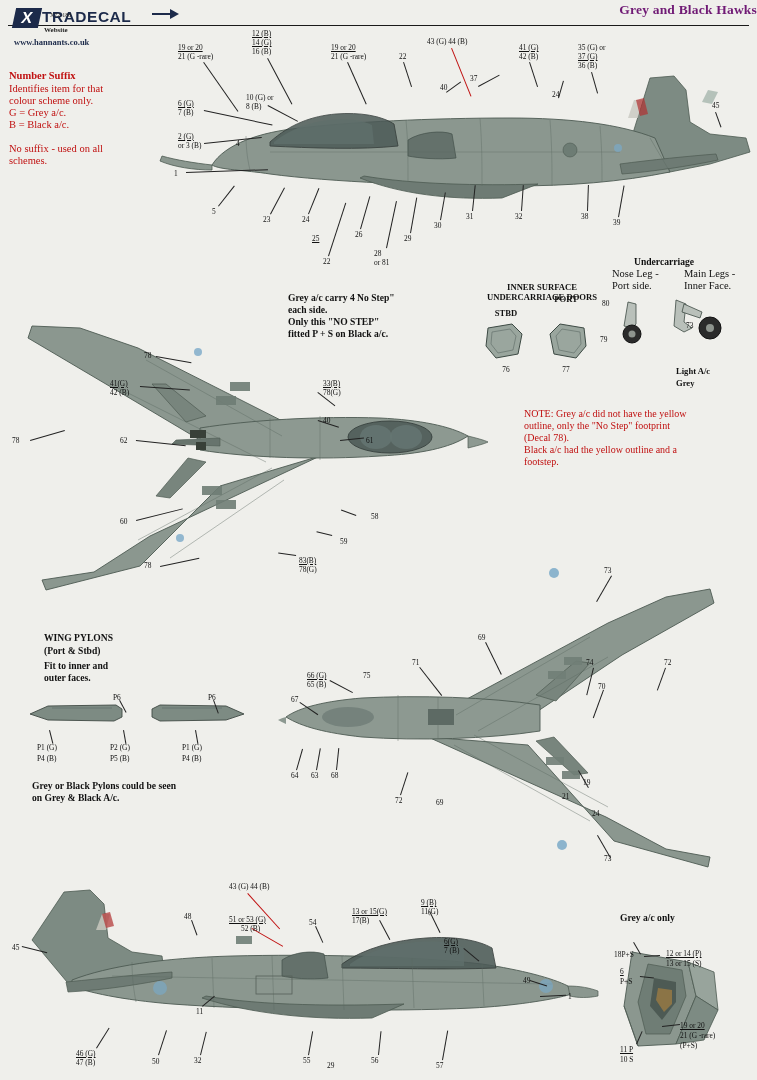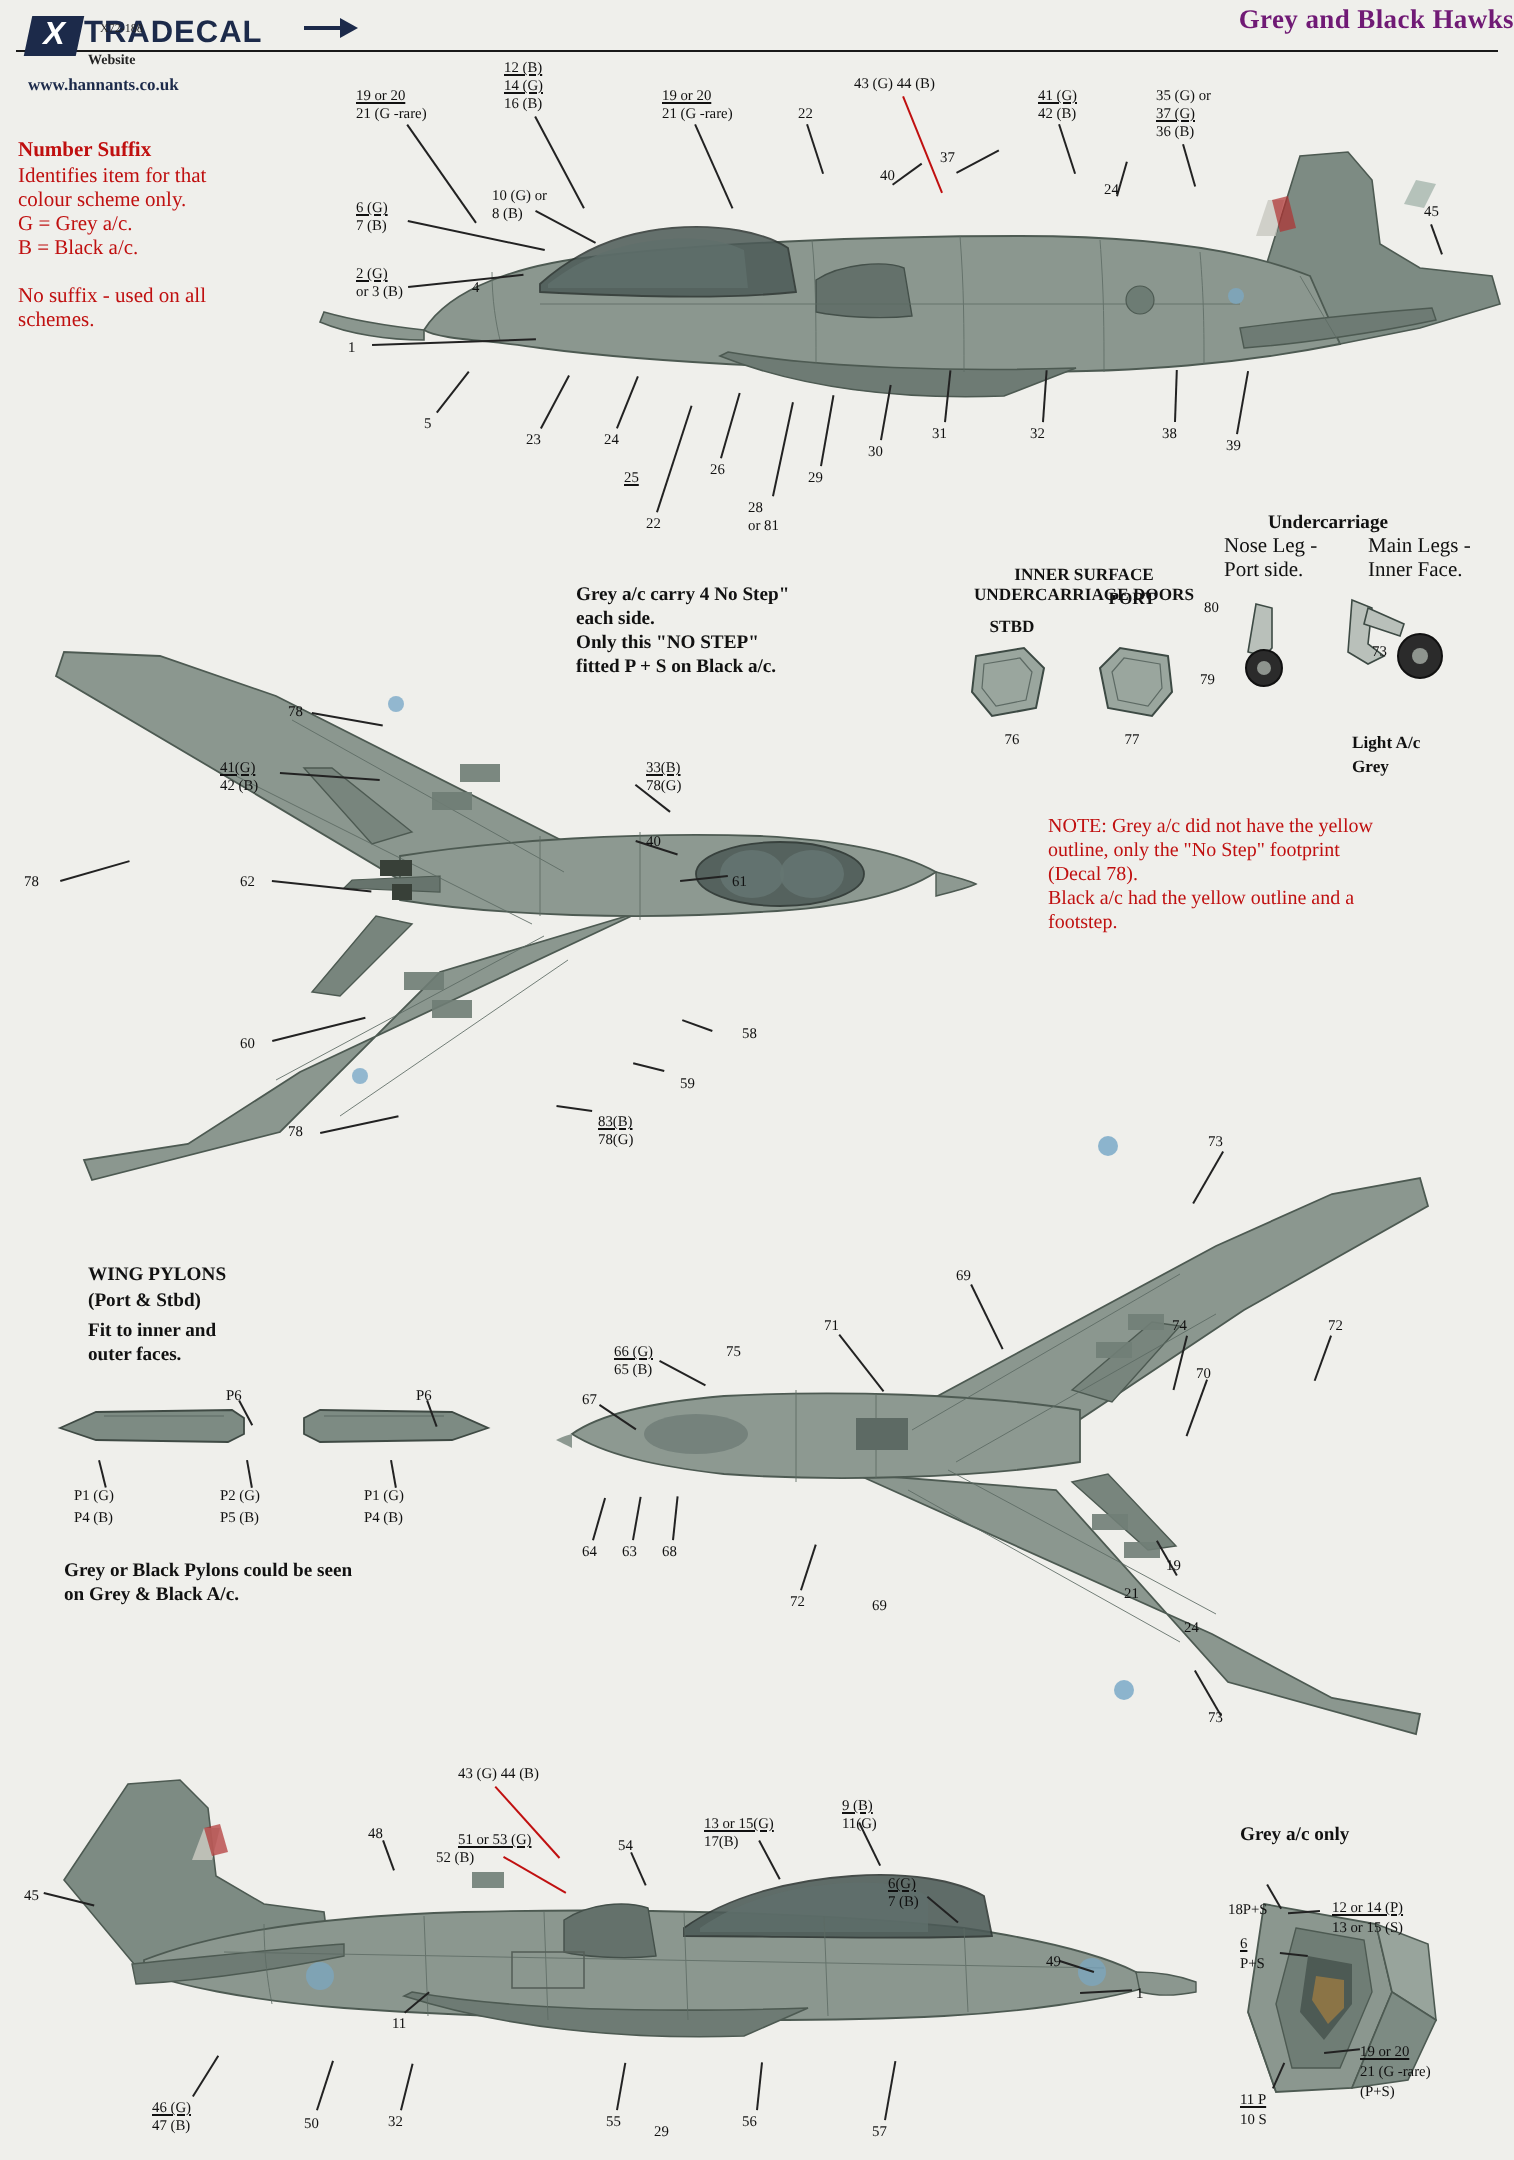--- a/index.html
+++ b/index.html
@@ -491,21 +491,21 @@
       <div class="lbl" style="left: 311px; top: 772px;">63</div>
       <div class="lbl" style="left: 331px; top: 772px;">68</div>
       <div class="lbl" style="left: 395px; top: 797px;">72</div>
       <div class="lbl" style="left: 436px; top: 799px;">69</div>
       <div class="lbl" style="left: 583px; top: 779px;">19</div>
       <div class="lbl" style="left: 562px; top: 793px;">21</div>
       <div class="lbl" style="left: 592px; top: 810px;">24</div>
       <div class="lbl" style="left: 604px; top: 855px;">73</div>
       <div class="lbl" style="left: 229px; top: 883px;">43 (G) 44 (B)</div>
       <div class="lbl u" style="left: 229px; top: 916px;">51 or 53 (G)</div>
-      <div class="lbl" style="left: 218px; top: 925px; text-align: right;">52 (B)</div>
+      <div class="lbl" style="left: 241px; top: 925px; text-align: right;">52 (B)</div>
       <div class="lbl" style="left: 184px; top: 913px;">48</div>
       <div class="lbl" style="left: 309px; top: 919px;">54</div>
       <div class="lbl u" style="left: 352px; top: 908px;">13 or 15(G)</div>
       <div class="lbl" style="left: 352px; top: 917px; text-align: right;">17(B)</div>
       <div class="lbl u" style="left: 421px; top: 899px;">9 (B)</div>
       <div class="lbl" style="left: 421px; top: 908px;">11(G)</div>
       <div class="lbl u" style="left: 444px; top: 938px;">6(G)</div>
       <div class="lbl" style="left: 444px; top: 947px;">7 (B)</div>
       <div class="lbl" style="left: 523px; top: 977px;">49</div>
       <div class="lbl" style="left: 568px; top: 993px;">1</div>

